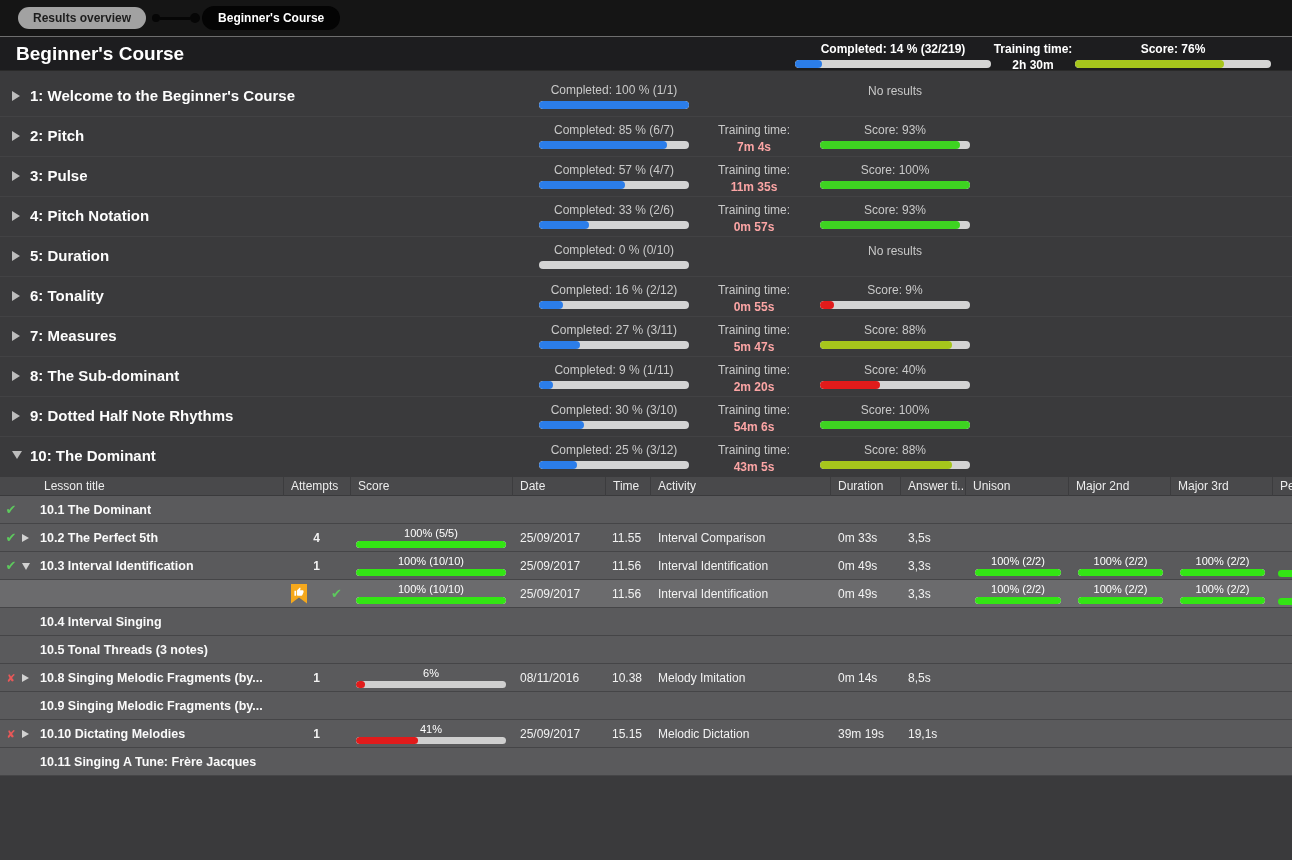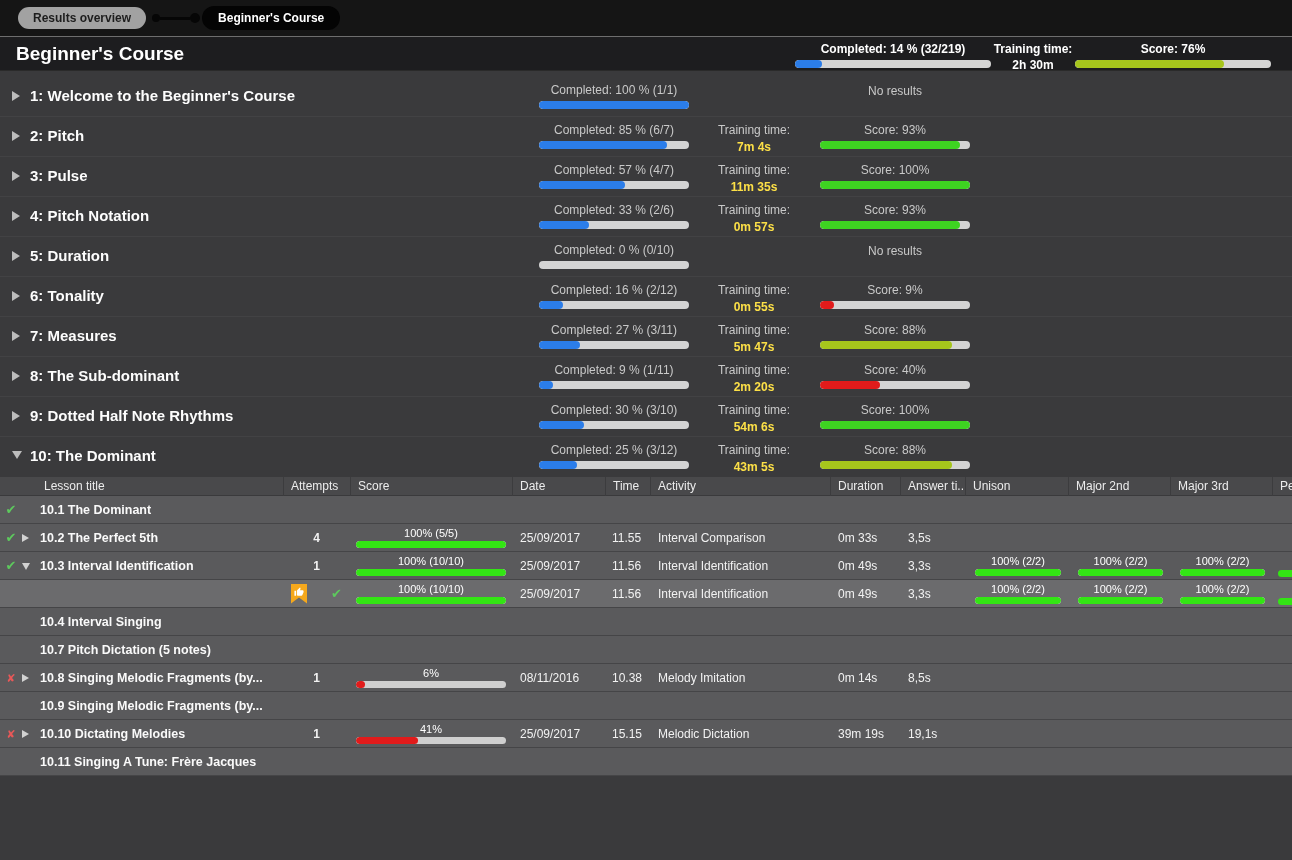--- a/index.html
+++ b/index.html
@@ -32,21 +32,21 @@
   .sec-row{height:40px;position:relative;border-bottom:1px solid #424244;box-sizing:border-box;}
   .tri{display:inline-block;width:0;height:0;}
   .tri-right{border-top:5px solid transparent;border-bottom:5px solid transparent;border-left:8px solid #bcbcbc;}
   .tri-down{border-left:5px solid transparent;border-right:5px solid transparent;border-top:8px solid #bcbcbc;}
   .sec-tri{position:absolute;left:12px;top:14px;}
   .sec-title{position:absolute;left:30px;top:10px;color:#fdfdfd;font-size:15px;font-weight:bold;}
   .sec-stat{position:absolute;top:6px;text-align:center;}
   .stat-label{color:#c9c9c9;font-size:12px;}
   .sec-completed{left:539px;width:150px;}
   .sec-training{left:689px;width:130px;}
-  .sec-training .tval{color:#fde047;font-size:12px;font-weight:bold;margin-top:3px;}
+  .sec-training .tval{color:#fca5a5;font-size:12px;font-weight:bold;margin-top:3px;}
   .sec-score{left:820px;width:150px;}
   .sec-noresults{position:absolute;left:820px;width:150px;top:7px;text-align:center;}
   
   .table{background:#5a5a5c;}
   .thead{height:19px;background:#49494b;display:flex;align-items:center;font-size:12px;color:#ececec;border-bottom:1px solid #3a3a3c;box-sizing:border-box;}
   .th{box-sizing:border-box;padding-left:7px;border-left:1px solid #3c3c3e;height:19px;line-height:18px;white-space:nowrap;overflow:hidden;}
   .th:first-child{border-left:none;padding-left:44px;}
   .trow{height:28px;display:flex;align-items:center;border-bottom:1px solid #454547;box-sizing:border-box;font-size:12px;color:#f2f2f2;background:#5a5a5c;}
   .trow.subrow{background:#6b6b6d;}
   .c{box-sizing:border-box;white-space:nowrap;overflow:hidden;}
@@ -447,27 +447,27 @@
         <div class="pe-bar" style="background: rgb(51, 229, 20);"></div>
       </div>
   </div>
 
   <div class="trow">
     <div class="c c-icon"></div>
       <div class="c c-exp"></div>
     <div class="c c-title">10.4 Interval Singing</div>
   </div>
 
-
-
   <div class="trow">
     <div class="c c-icon"></div>
       <div class="c c-exp"></div>
-    <div class="c c-title">10.7 Pitch Dictation (5 notes)</div>
-  </div>
+    <div class="c c-title">10.5 Tonal Threads (3 notes)</div>
+  </div>
+
+
 
   <div class="trow">
     <div class="c c-icon"><span class="icon-glyph fail-icon">✘</span></div>
     <div class="c c-exp"><span class="tri tri-sm-right"></span></div>
     <div class="c c-title">10.8 Singing Melodic Fragments (by...</div>
     <div class="c c-att">1</div>
     <div class="c c-score">
         <div class="mini">
       <div class="mini-label">6%</div>
       <div class="mini-bar">

